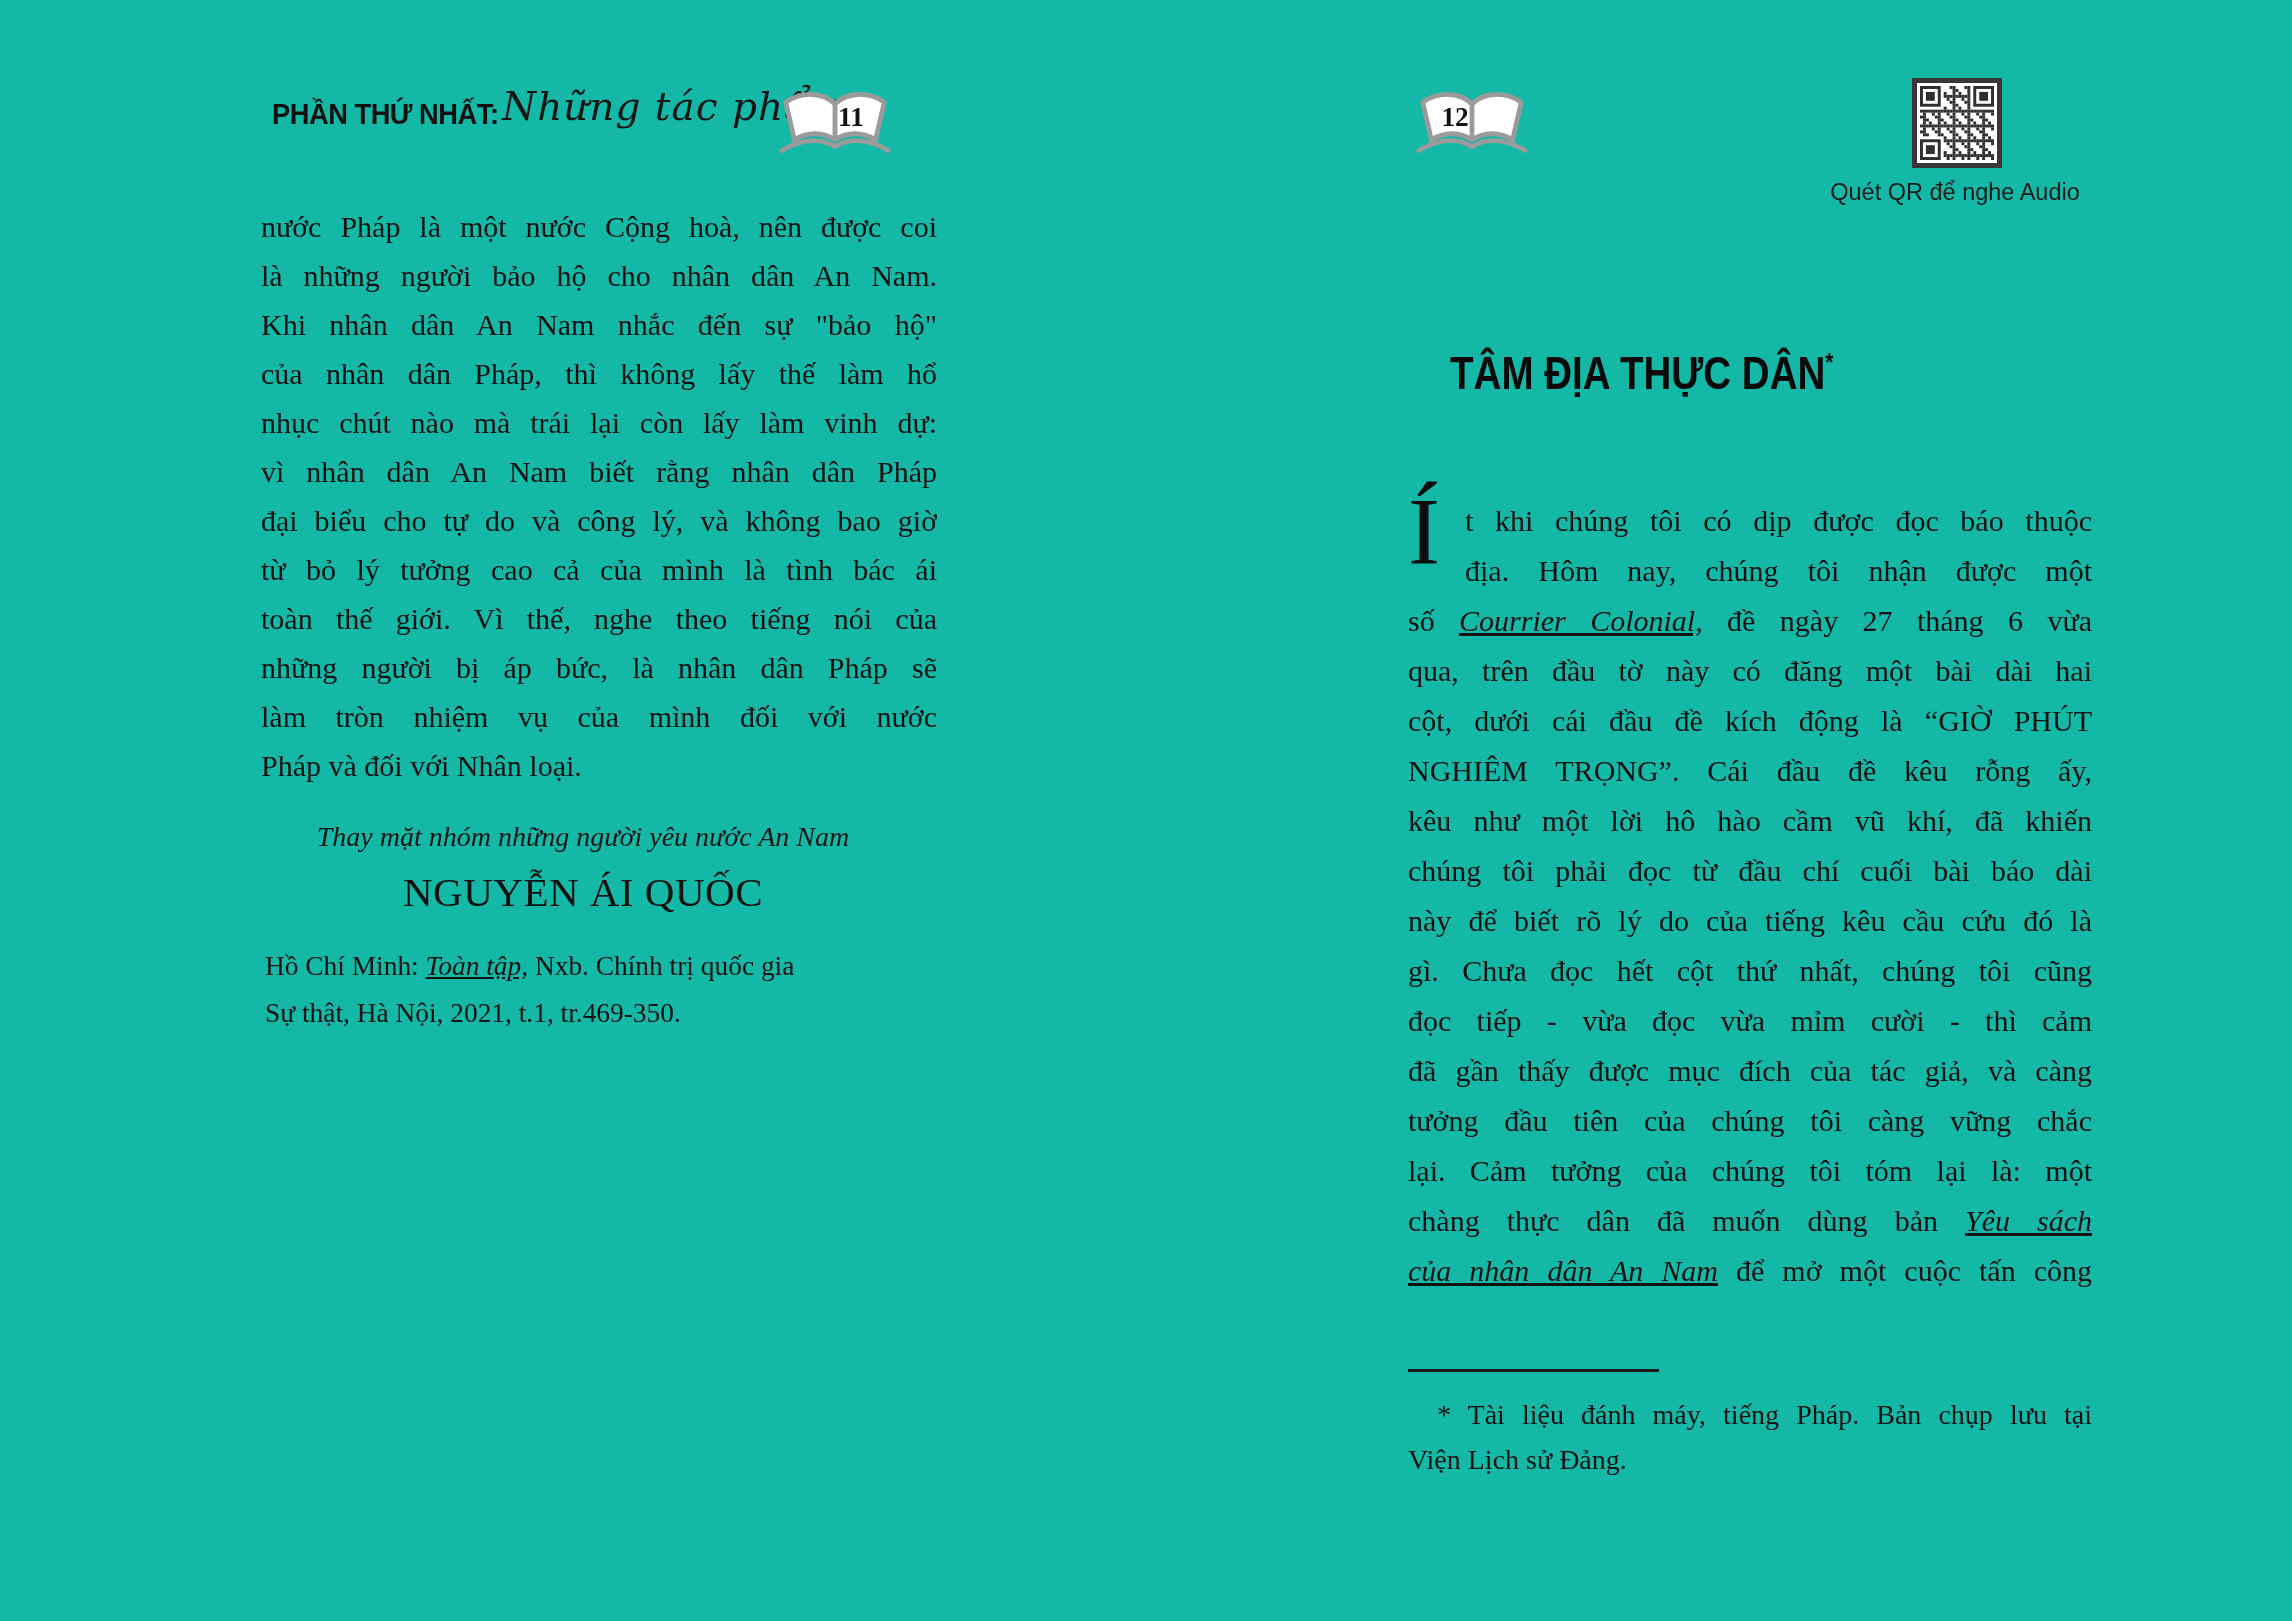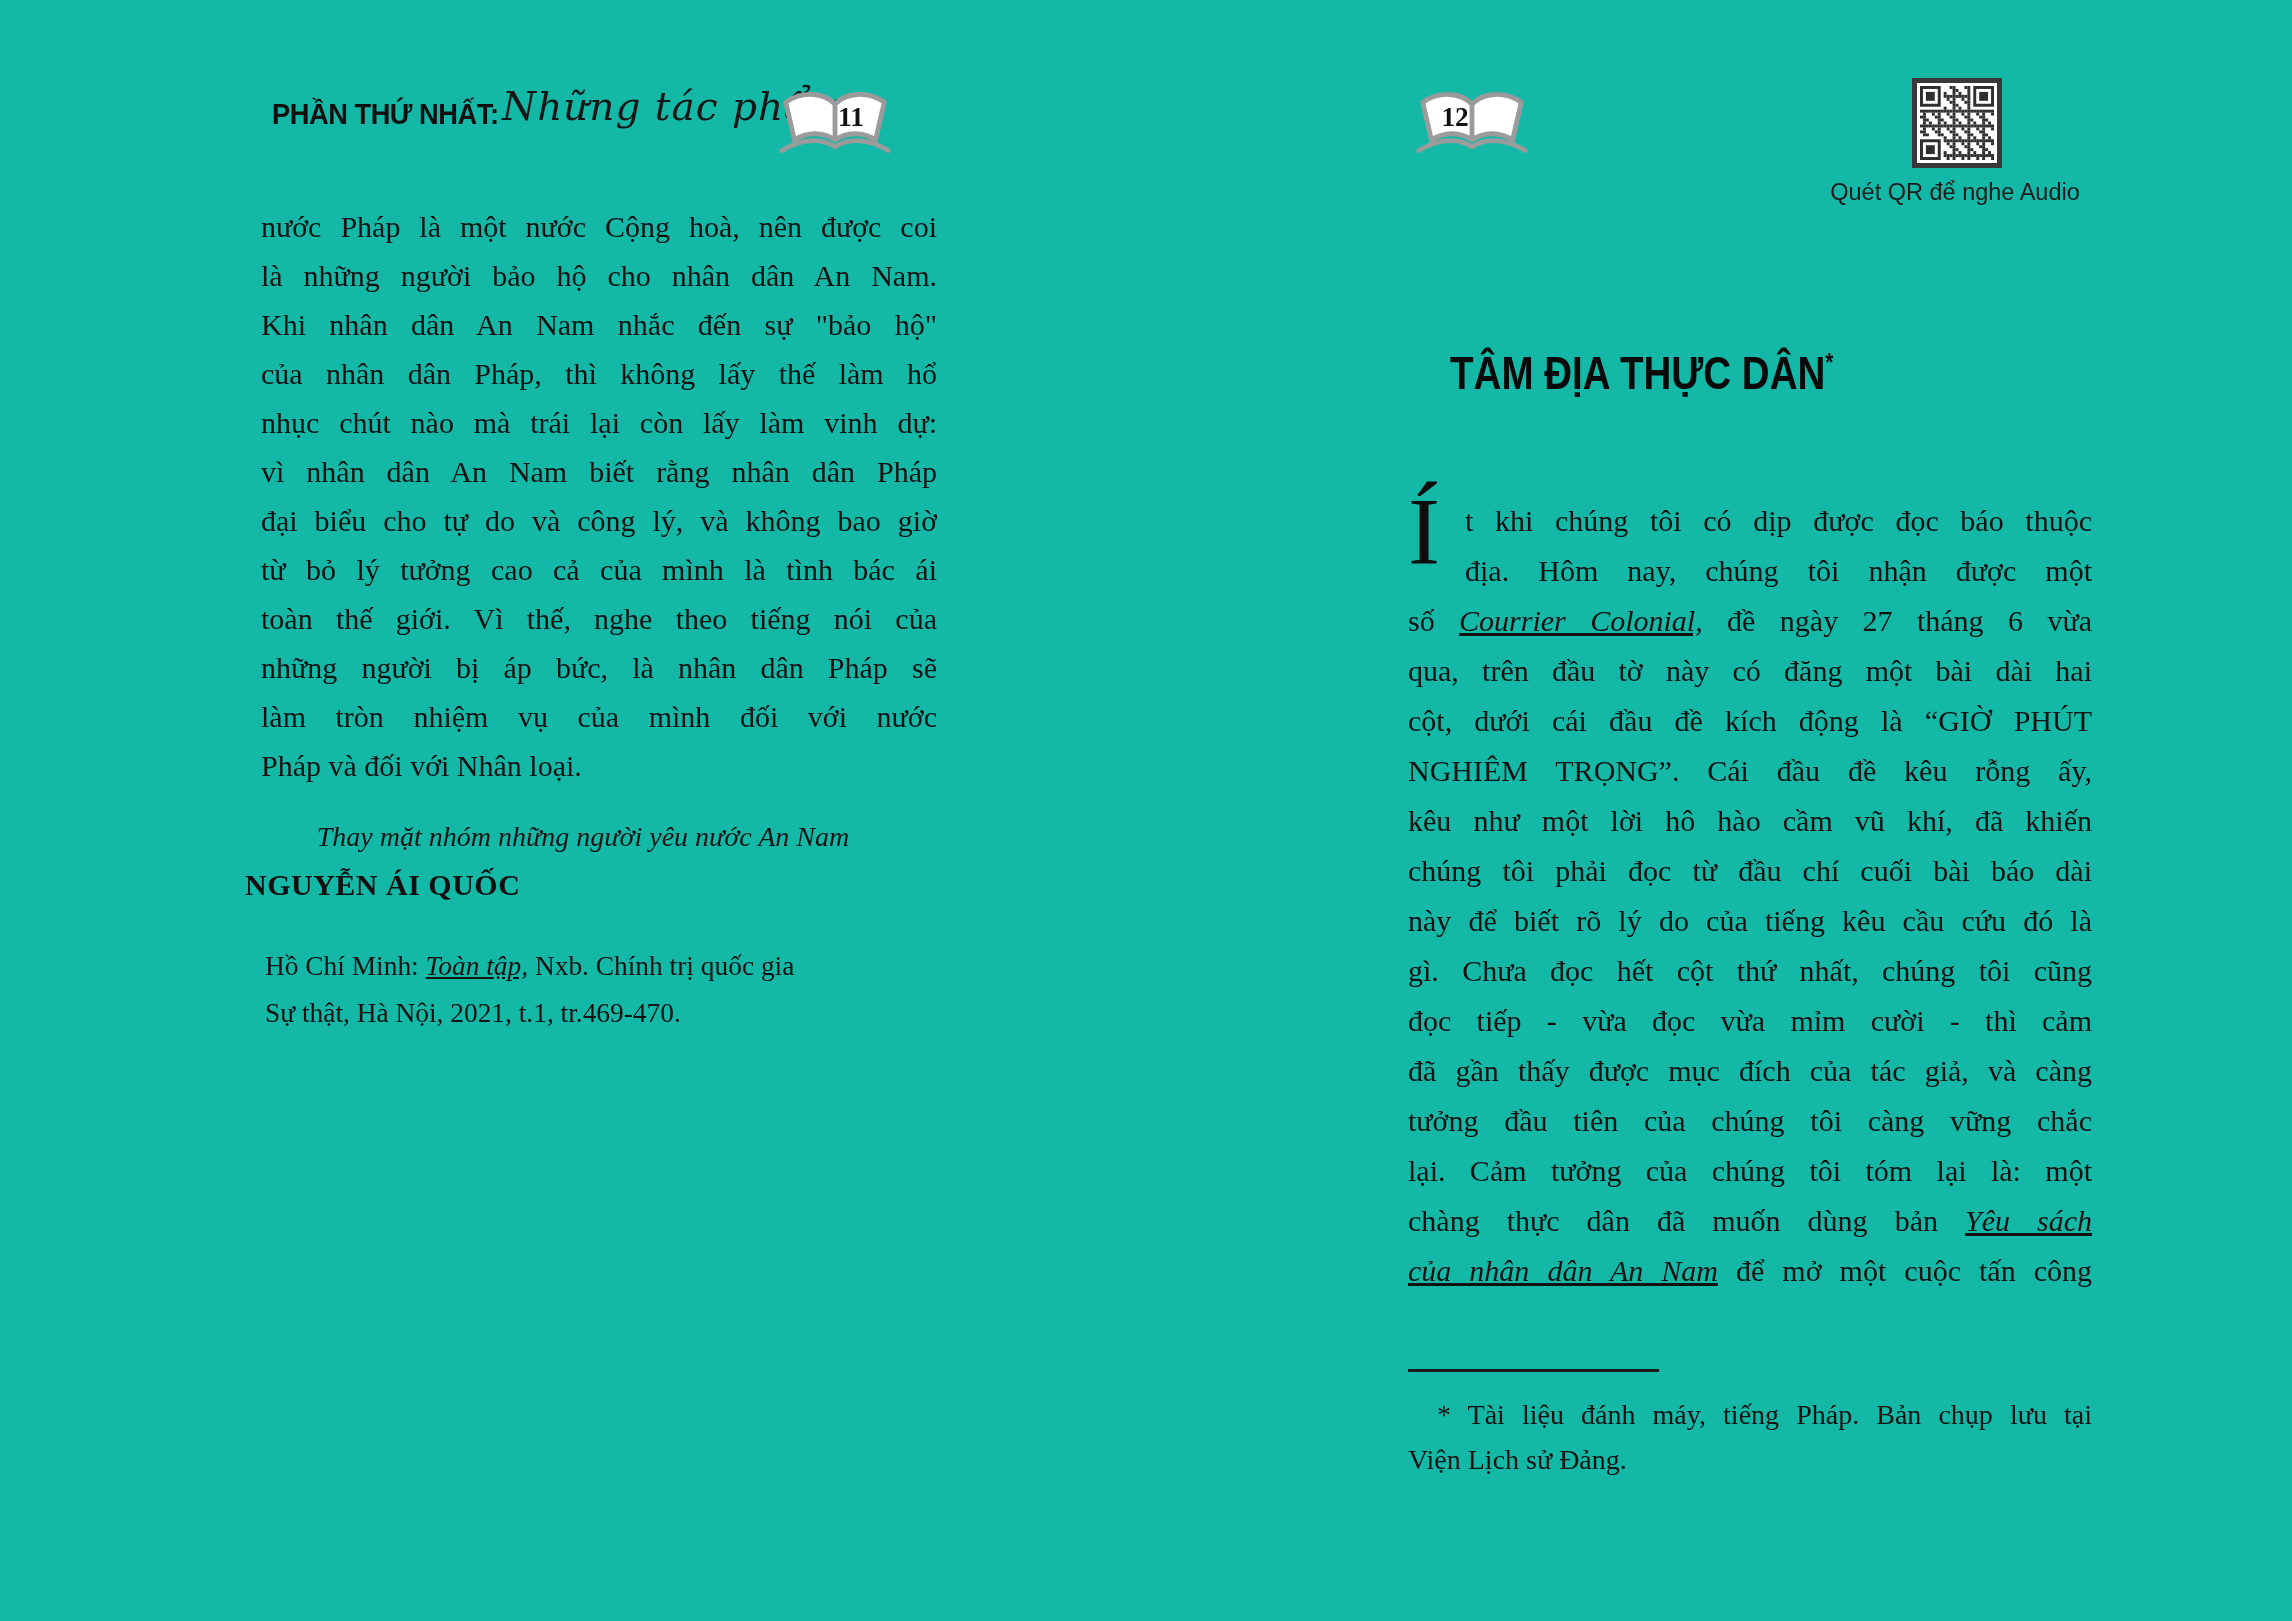--- a/index.html
+++ b/index.html
@@ -64,21 +64,21 @@
     font-family:"Liberation Sans", sans-serif; font-weight:700; font-size:47px;
     letter-spacing:0px; color:#0a0a0a; white-space:nowrap;
   }
   .article-title sup { font-size:25.5px; vertical-align:17.6px; }
 
   
   .sig-behalf {
     width:676px; text-align:center; font-style:italic; font-size:28px; color:#141414;
   }
   .sig-author {
-    width:676px; font-size:30px; letter-spacing:0.5px; color:#101010;font-weight:bold;
+    width:676px; text-align:center; font-size:41px; letter-spacing:0.5px; color:#101010;
   }
   .citation { --lh:47px; --fs:27.4px; width:676px; }
   .footnote { --lh:45px; --fs:28px; width:684px; }
   .footnote .tline:first-child { padding-left:29px; }
   .footnote-rule { width:251px; height:2.9px; background:#1b1b1b; }
 </style>
 </head>
 <body>
 
 <div class="spread">
@@ -116,21 +116,21 @@
         <div class="tline just"><span>làm tròn nhiệm vụ của mình đối với nước</span></div>
         <div class="tline"><span>Pháp và đối với Nhân loại.</span></div>
       </div>
 
     <div class="abs sig-behalf" style="left:245px; top:821px;">Thay mặt nhóm những người yêu nước An Nam</div>
 
     <div class="abs sig-author" style="left:245px; top:868px;">NGUYỄN ÁI QUỐC</div>
 
     <div class="abs lines citation" style="left:245px; top:943px;margin-left:20px;">
         <div class="tline"><span>Hồ Chí Minh: </span><span class="it">Toàn tập,</span><span> Nxb. Chính trị quốc gia</span></div>
-        <div class="tline"><span>Sự thật, Hà Nội, 2021, t.1, tr.469-470.</span></div>
+        <div class="tline"><span>Sự thật, Hà Nội, 2021, t.1, tr.469-350.</span></div>
       </div>
   </section>
 
   <section>
 
     <span class="abs book-badge" style="left:1414px; top:86px;">
       <svg viewBox="0 0 120 74" style="transform:scaleX(-1);">
         <g fill="#ffffff" stroke="#9b9b9b" stroke-width="5" stroke-linejoin="round">
           <path d="M60 18 C48 5 25 5 9 16 L18 55 C32 46 48 47 60 55 C72 47 88 46 102 55 L111 16 C95 5 72 5 60 18 Z"></path>
         </g>

